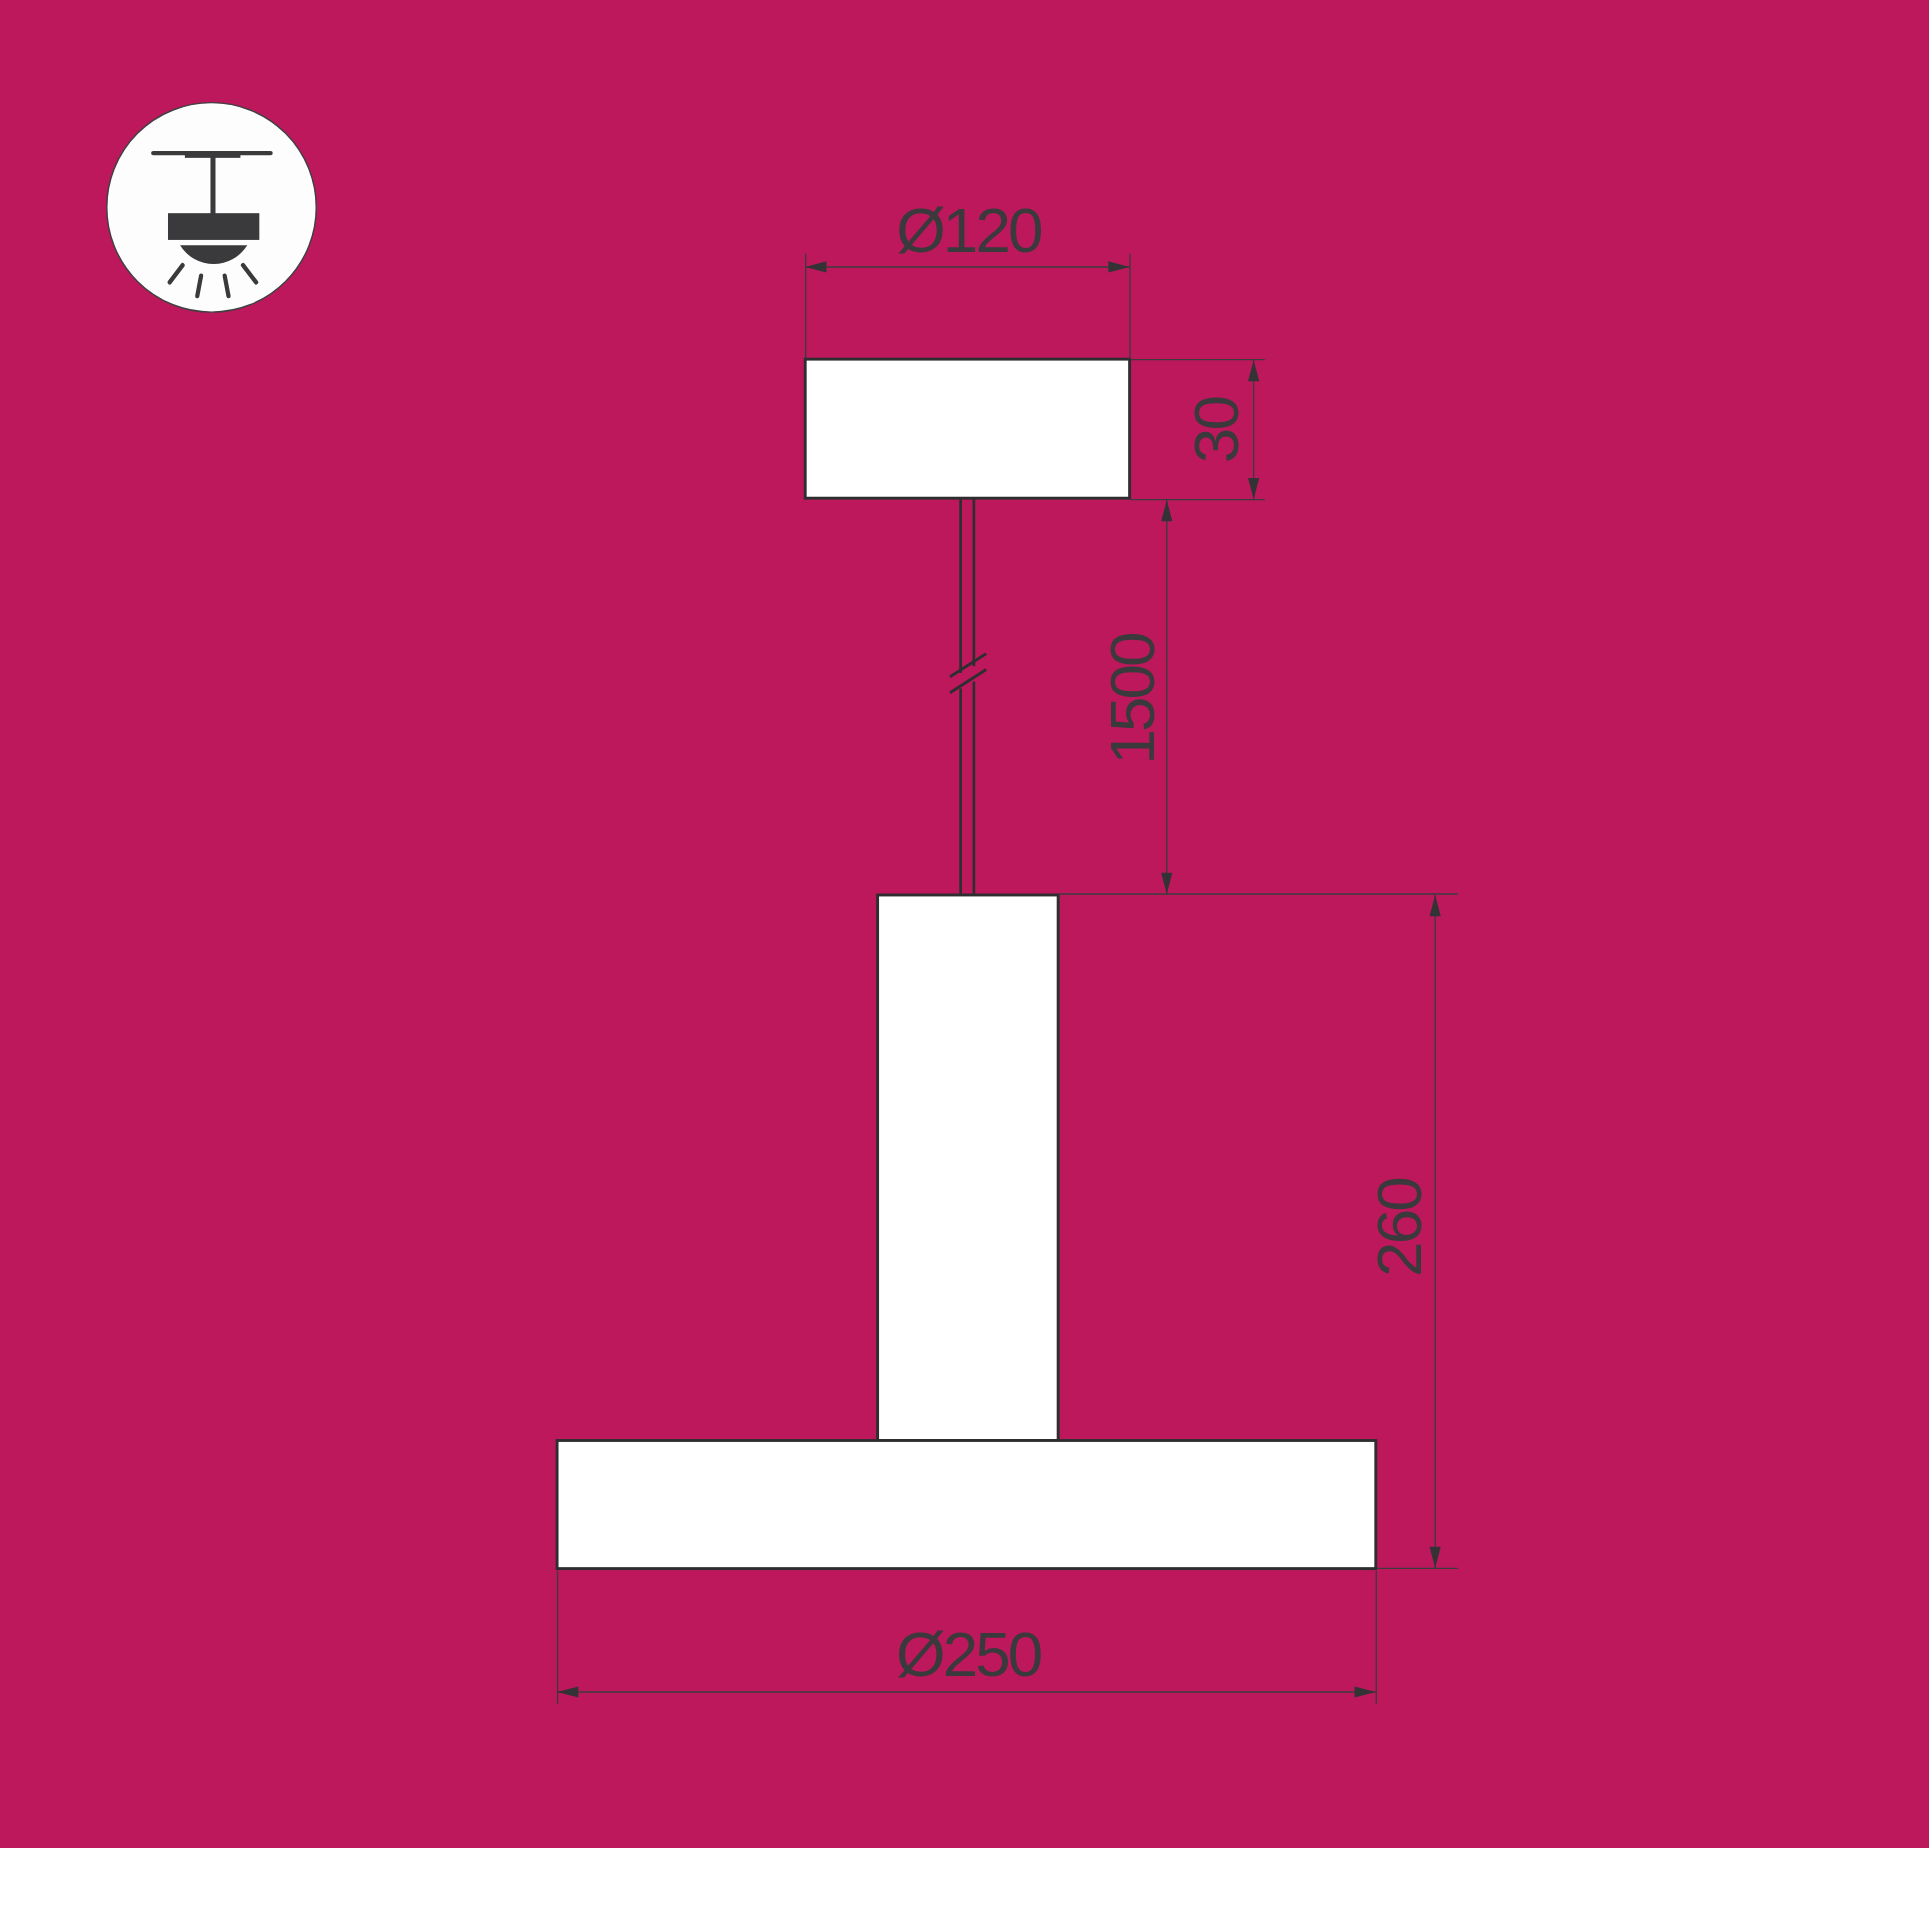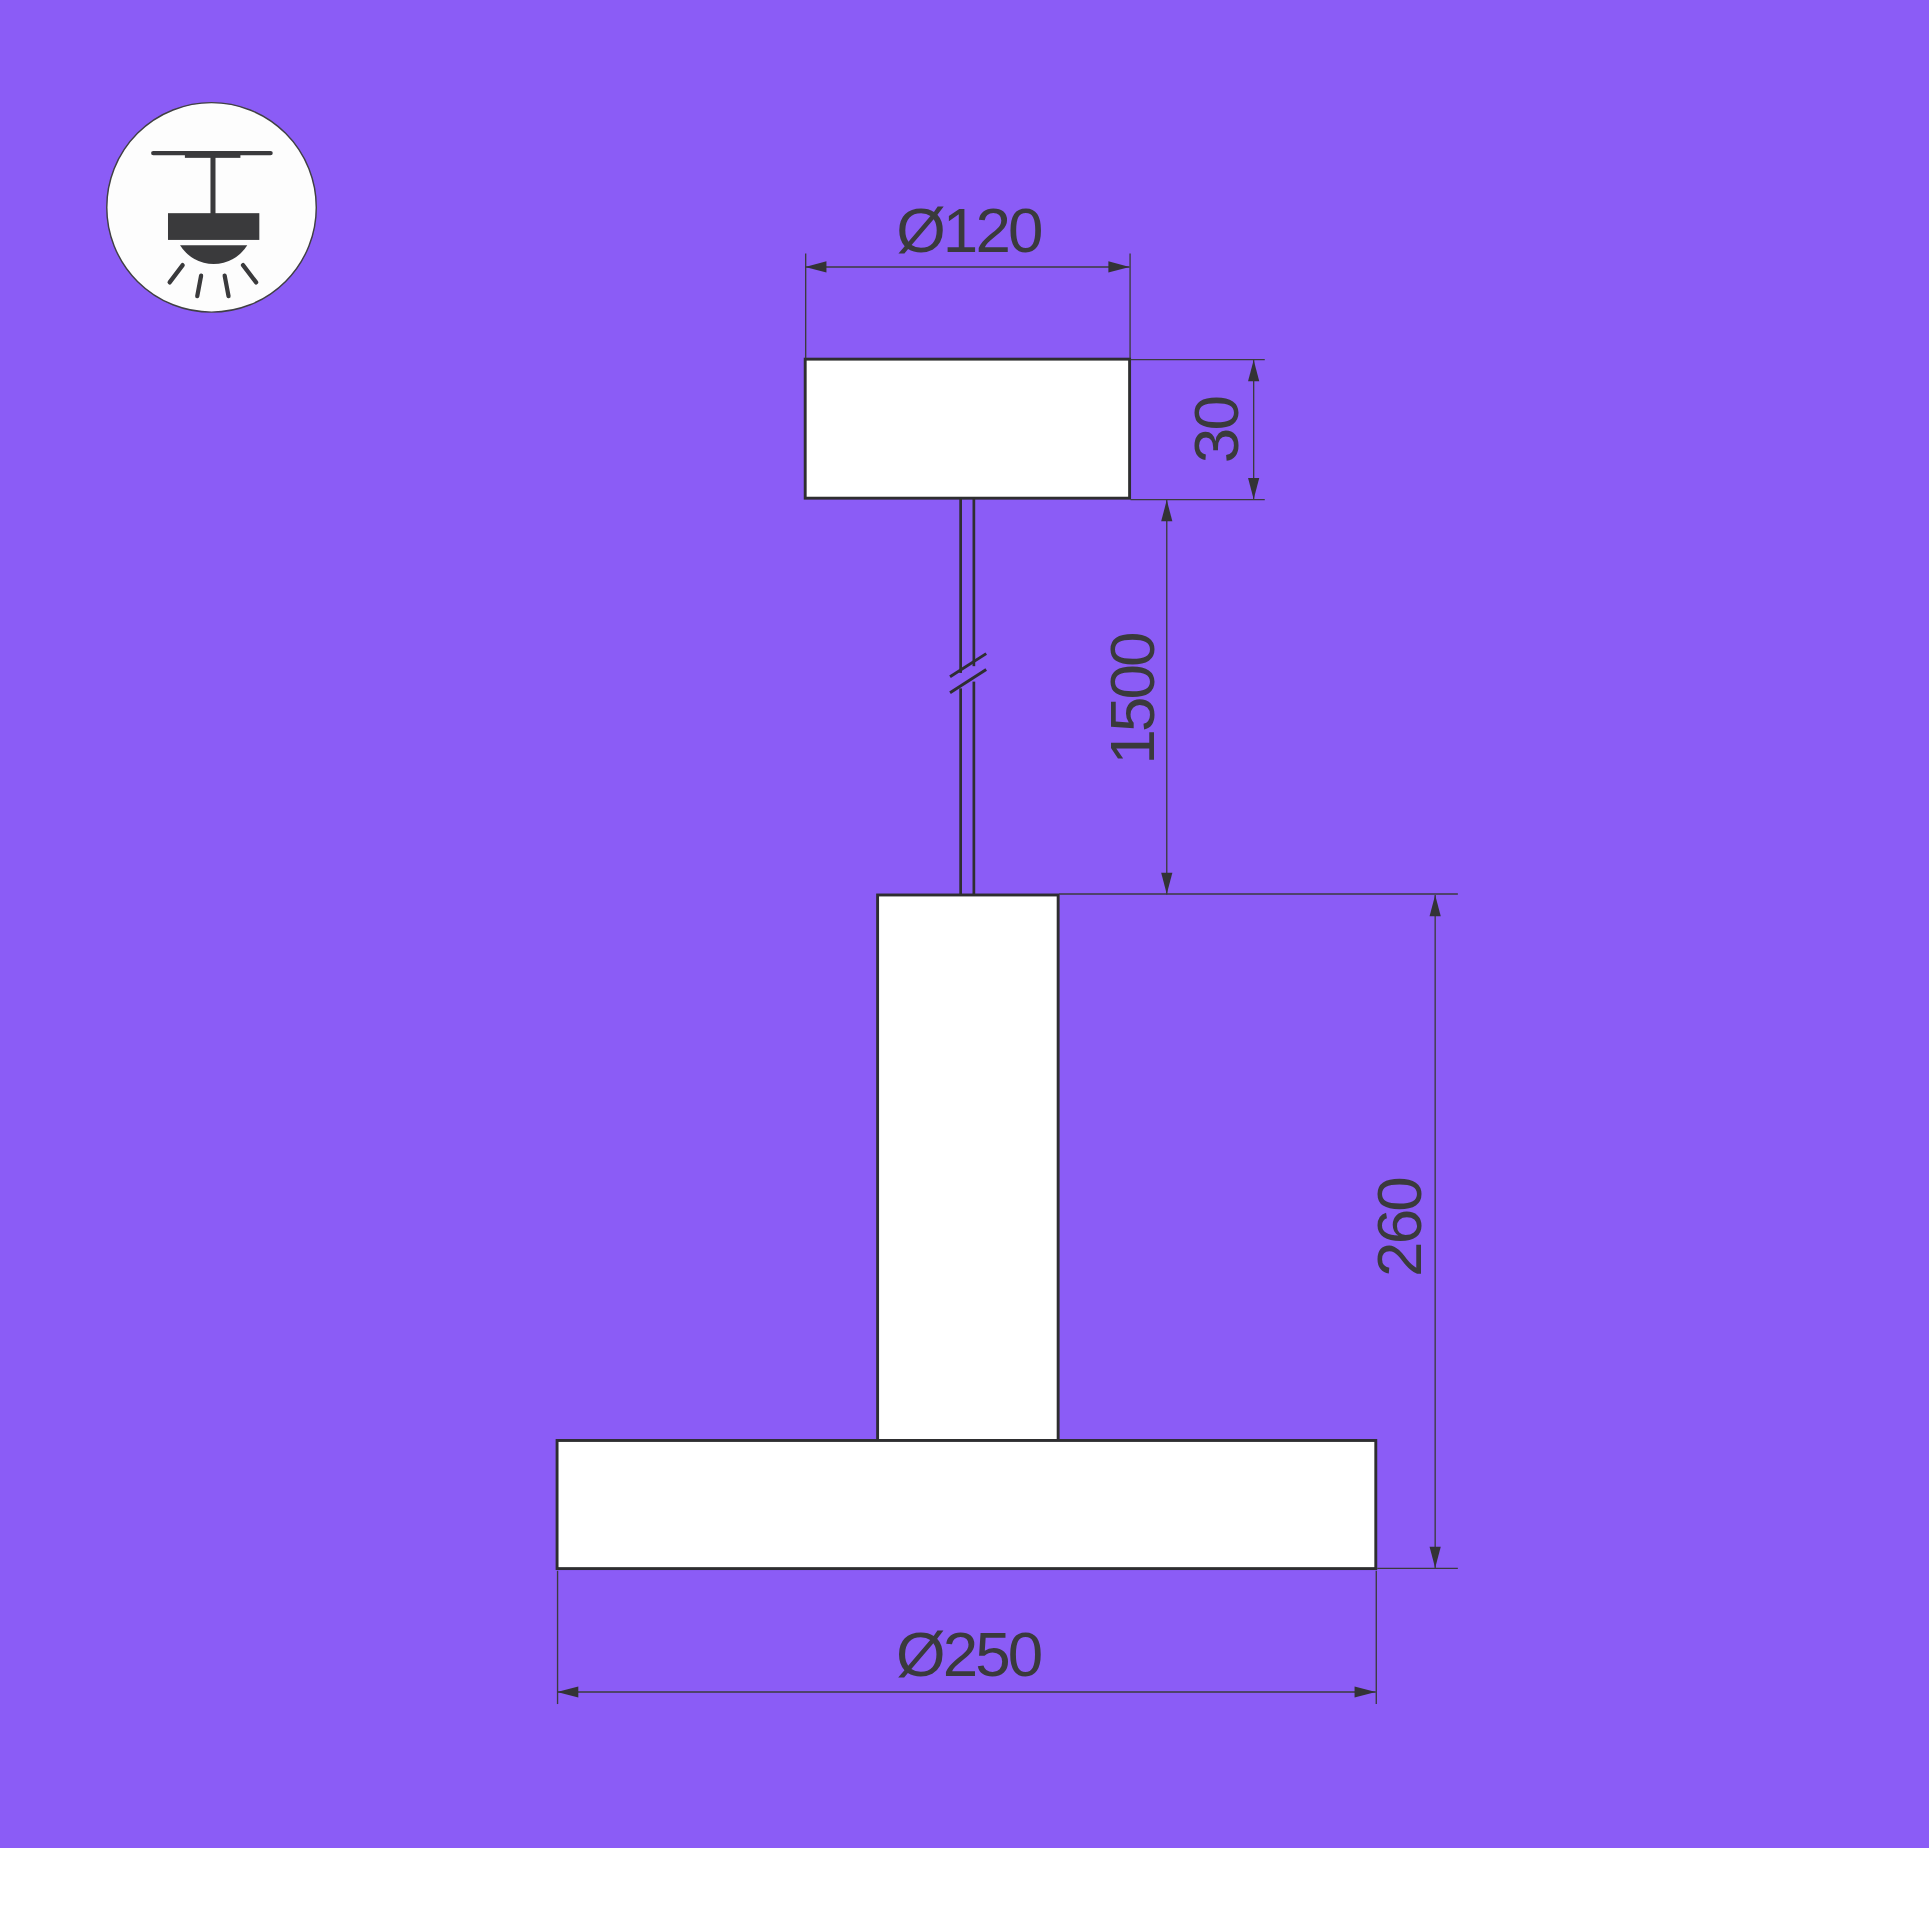--- a/index.html
+++ b/index.html
@@ -1,16 +1,16 @@
 <!DOCTYPE html>
 <html><head>
 <meta charset="utf-8">
 <style>
   html,body{margin:0;padding:0;background:#ffffff;}
-  #page{width:1929px;height:1848px;position:relative;background:#8b5cf6;}
+  #page{width:1929px;height:1848px;position:relative;background:#be185d;}
   svg{position:absolute;top:0;left:0;}
   text{font-family:"Liberation Sans", sans-serif;fill:#3a3a3c;}
 </style>
 </head>
 <body>
 <div id="page">
 <svg width="1929" height="1929" viewBox="0 0 1998 1998">
 
   <g>
 

